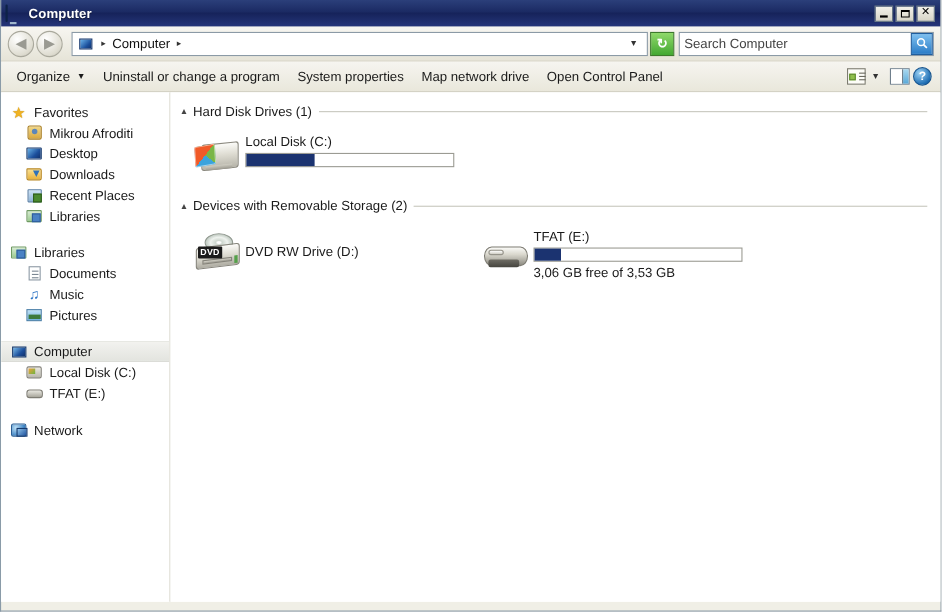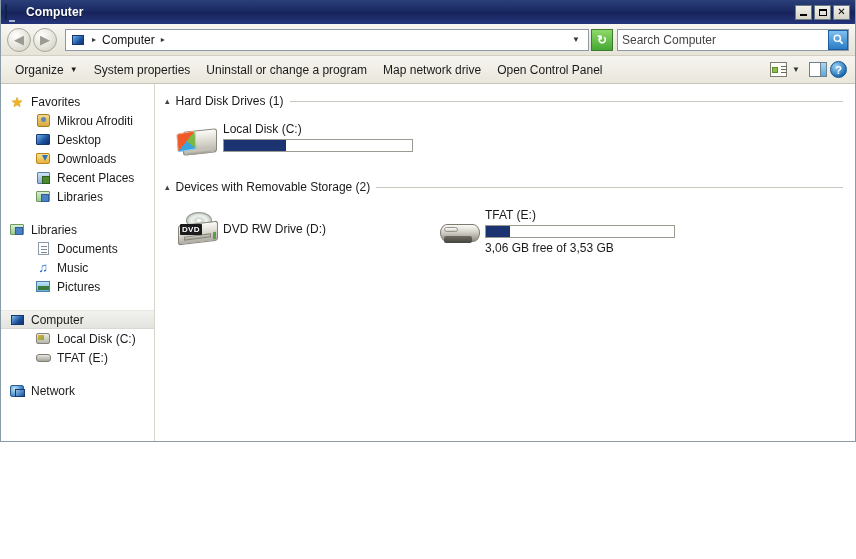--- a/index.html
+++ b/index.html
@@ -6,21 +6,21 @@
   html, body {
     margin: 0; padding: 0;
     width: 856px; height: 559px;
     overflow: hidden;
     font-family: "Liberation Sans", sans-serif;
     font-size: 12px;
     background: #ffffff;
   }
   .window {
     position: relative;
-    width: 856px; height: 442px;
+    width: 856px; height: 556px;
     background: #f0efe6;
     border: 1px solid #8a9ba8;
     border-top: none;
     overflow: hidden;
   }
 
   
   .titlebar {
     height: 24px;
     background: linear-gradient(to bottom, #2b3f7a 0%, #1b2a63 45%, #16235a 50%, #25357a 100%);
@@ -188,21 +188,21 @@
     background: #ffffff;
     border-right: 1px solid #d7d6cb;
     padding-top: 8px;
     overflow: hidden;
   }
   .nav-row {
     display: flex; align-items: center;
     height: 19px; padding-left: 8px;
     white-space: nowrap;
   }
-  .nav-row.indent { padding-left: 22px; margin-left: 12px; }
+  .nav-row.indent { padding-left: 22px; }
   .nav-row.sel { background: linear-gradient(to bottom, #f2f2ef, #e3e4df); border-top: 1px solid #e7e8e3; border-bottom: 1px solid #d8d9d3; }
   .nav-ico { width: 16px; height: 16px; margin-right: 6px; flex: 0 0 auto; position: relative; display:flex; align-items:center; justify-content:center;}
   .nav-label { font-size: 12px; color: #1a1a1a; }
   .nav-gap { height: 14px; }
 
   
   .i-star { color: #f0b323; font-size: 14px; line-height: 1; text-shadow: 0 0 1px #a8760a; }
   .i-user {
     width: 13px; height: 13px;
     background: linear-gradient(to bottom, #f2d98b, #d9a83c);
@@ -435,24 +435,24 @@
       </span>
     </div>
   </div>
 
   <div class="toolbar">
     <div class="tb-item">
       <span>Organize</span>
       <span class="tcaret">▼</span>
     </div>
     <div class="tb-item">
+      <span>Uninstall or change a program</span>
+    </div>
+    <div class="tb-item">
       <span>System properties</span>
-    </div>
-    <div class="tb-item">
-      <span>Uninstall or change a program</span>
     </div>
     <div class="tb-item">
       <span>Map network drive</span>
     </div>
     <div class="tb-item">
       <span>Open Control Panel</span>
     </div>
 
     <div class="tb-right">
       <span class="ico-views">

